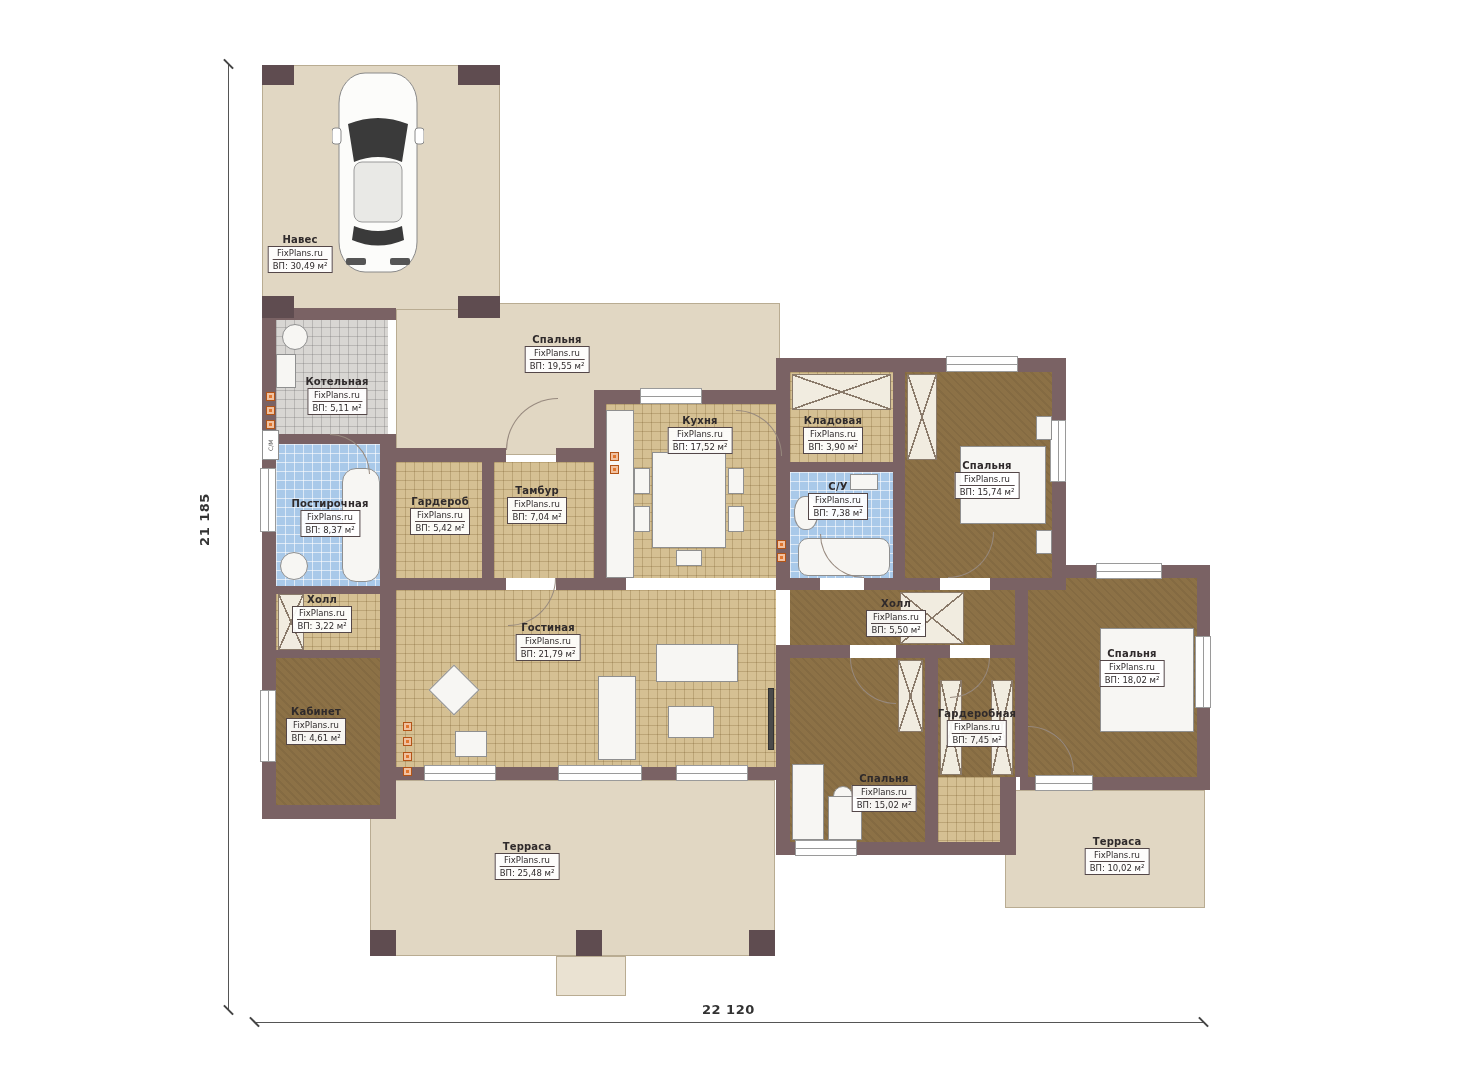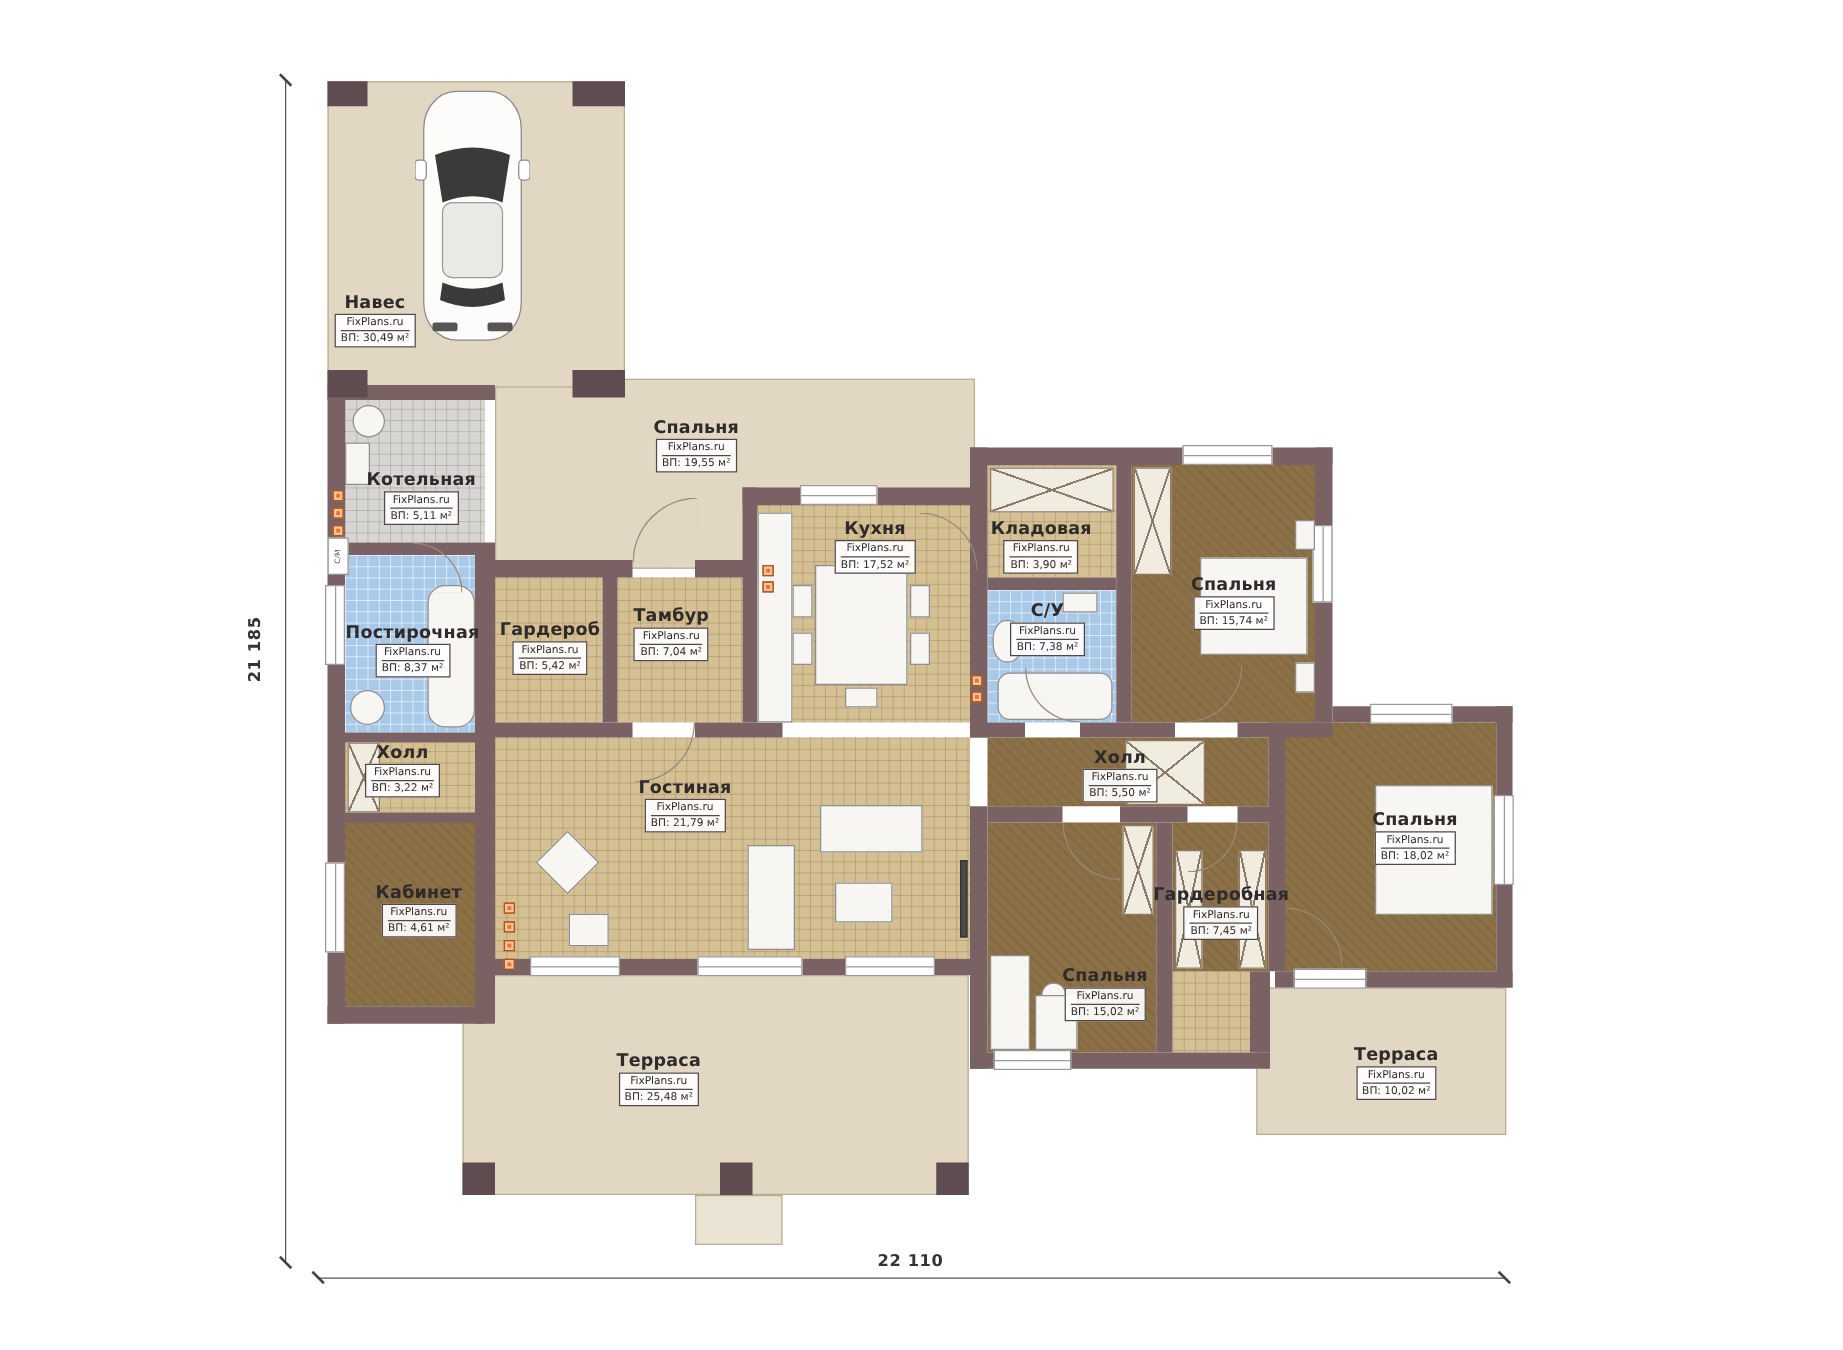--- a/index.html
+++ b/index.html
@@ -40,21 +40,21 @@
   .f{position:absolute;background:#f7f6f3;border:1px solid #8f8f8f;z-index:5}
   .fd{position:absolute;background:#4a4a4a;border:1px solid #333;z-index:5}
   .xbox{position:absolute;background:#f1ece0;border:1px solid #8a7a6a;z-index:5;
     background-image:linear-gradient(to top right,transparent calc(50% - .8px),#8a7a6a calc(50% - .8px),#8a7a6a calc(50% + .8px),transparent calc(50% + .8px)),
                      linear-gradient(to bottom right,transparent calc(50% - .8px),#8a7a6a calc(50% - .8px),#8a7a6a calc(50% + .8px),transparent calc(50% + .8px))}
   .dot{position:absolute;width:9px;height:9px;background:var(--c-accent_dot,#e0762e);
     border:1px solid #b35416;box-shadow:inset 0 0 0 2px rgba(255,255,255,.55);z-index:6}
 
   
   .rlabel{position:absolute;transform:translateX(-50%);text-align:center;z-index:10;color:#2f2a2b;white-space:nowrap}
-  .rlabel .nm{font-size:14px;font-weight:bold;margin-bottom:1px;letter-spacing:.2px}
+  .rlabel .nm{font-size:10px;font-weight:bold;margin-bottom:1px;letter-spacing:.2px}
   .rlabel .bx{display:inline-block;background:rgba(255,255,255,.93);border:1px solid #544748;
     font-size:8.5px;line-height:12px;padding:0 4px;min-width:60px}
   .rlabel .src{border-bottom:1px solid #544748}
 
   .washer{position:absolute;background:#fff;border:1px solid #8f8f8f;z-index:6;
     font-size:6px;color:#555;display:flex;align-items:center;justify-content:center;
     writing-mode:vertical-rl;transform:rotate(180deg)}
 
   
   .dim-line-v{position:absolute;width:1px;background:#555;z-index:8}
@@ -221,34 +221,34 @@
   <div class="washer" style="left:262px;top:430px;width:17px;height:30px">С/М</div>
 
   <div class="dim-line-v" style="left:228px;top:64px;height:946px"></div>
   <div class="tick" style="left:222px;top:63px"></div>
   <div class="tick" style="left:222px;top:1009px"></div>
   <div class="dim-text vert" style="left:178px;top:512px">21 185</div>
 
   <div class="dim-line-h" style="left:254px;top:1022px;width:950px"></div>
   <div class="tick" style="left:248px;top:1021px"></div>
   <div class="tick" style="left:1197px;top:1021px"></div>
-  <div class="dim-text" style="left:702px;top:1002px">22 110</div>
+  <div class="dim-text" style="left:702px;top:1002px">22 120</div>
 
 <div class="rlabel" style="left: 300px; top: 234px;"><div class="nm">Навес</div><div class="bx"><div class="src">FixPlans.ru</div><div class="ar">ВП: 30,49 м²</div></div></div>
     <div class="rlabel" style="left: 337px; top: 376px;"><div class="nm">Котельная</div><div class="bx"><div class="src">FixPlans.ru</div><div class="ar">ВП: 5,11 м²</div></div></div>
     <div class="rlabel" style="left: 557px; top: 334px;"><div class="nm">Спальня</div><div class="bx"><div class="src">FixPlans.ru</div><div class="ar">ВП: 19,55 м²</div></div></div>
     <div class="rlabel" style="left: 700px; top: 415px;"><div class="nm">Кухня</div><div class="bx"><div class="src">FixPlans.ru</div><div class="ar">ВП: 17,52 м²</div></div></div>
     <div class="rlabel" style="left: 833px; top: 415px;"><div class="nm">Кладовая</div><div class="bx"><div class="src">FixPlans.ru</div><div class="ar">ВП: 3,90 м²</div></div></div>
     <div class="rlabel" style="left: 330px; top: 498px;"><div class="nm">Постирочная</div><div class="bx"><div class="src">FixPlans.ru</div><div class="ar">ВП: 8,37 м²</div></div></div>
     <div class="rlabel" style="left: 440px; top: 496px;"><div class="nm">Гардероб</div><div class="bx"><div class="src">FixPlans.ru</div><div class="ar">ВП: 5,42 м²</div></div></div>
     <div class="rlabel" style="left: 537px; top: 485px;"><div class="nm">Тамбур</div><div class="bx"><div class="src">FixPlans.ru</div><div class="ar">ВП: 7,04 м²</div></div></div>
     <div class="rlabel" style="left: 838px; top: 481px;"><div class="nm">С/У</div><div class="bx"><div class="src">FixPlans.ru</div><div class="ar">ВП: 7,38 м²</div></div></div>
     <div class="rlabel" style="left: 987px; top: 460px;"><div class="nm">Спальня</div><div class="bx"><div class="src">FixPlans.ru</div><div class="ar">ВП: 15,74 м²</div></div></div>
     <div class="rlabel" style="left: 322px; top: 594px;"><div class="nm">Холл</div><div class="bx"><div class="src">FixPlans.ru</div><div class="ar">ВП: 3,22 м²</div></div></div>
     <div class="rlabel" style="left: 896px; top: 598px;"><div class="nm">Холл</div><div class="bx"><div class="src">FixPlans.ru</div><div class="ar">ВП: 5,50 м²</div></div></div>
     <div class="rlabel" style="left: 548px; top: 622px;"><div class="nm">Гостиная</div><div class="bx"><div class="src">FixPlans.ru</div><div class="ar">ВП: 21,79 м²</div></div></div>
     <div class="rlabel" style="left: 1132px; top: 648px;"><div class="nm">Спальня</div><div class="bx"><div class="src">FixPlans.ru</div><div class="ar">ВП: 18,02 м²</div></div></div>
-    <div class="rlabel" style="left: 335px; top: 706px;"><div class="nm">Кабинет</div><div class="bx"><div class="src">FixPlans.ru</div><div class="ar">ВП: 4,61 м²</div></div></div>
+    <div class="rlabel" style="left: 316px; top: 706px;"><div class="nm">Кабинет</div><div class="bx"><div class="src">FixPlans.ru</div><div class="ar">ВП: 4,61 м²</div></div></div>
     <div class="rlabel" style="left: 977px; top: 708px;"><div class="nm">Гардеробная</div><div class="bx"><div class="src">FixPlans.ru</div><div class="ar">ВП: 7,45 м²</div></div></div>
     <div class="rlabel" style="left: 884px; top: 773px;"><div class="nm">Спальня</div><div class="bx"><div class="src">FixPlans.ru</div><div class="ar">ВП: 15,02 м²</div></div></div>
     <div class="rlabel" style="left: 527px; top: 841px;"><div class="nm">Терраса</div><div class="bx"><div class="src">FixPlans.ru</div><div class="ar">ВП: 25,48 м²</div></div></div>
     <div class="rlabel" style="left: 1117px; top: 836px;"><div class="nm">Терраса</div><div class="bx"><div class="src">FixPlans.ru</div><div class="ar">ВП: 10,02 м²</div></div></div>
   </div>
 
 </body></html>

